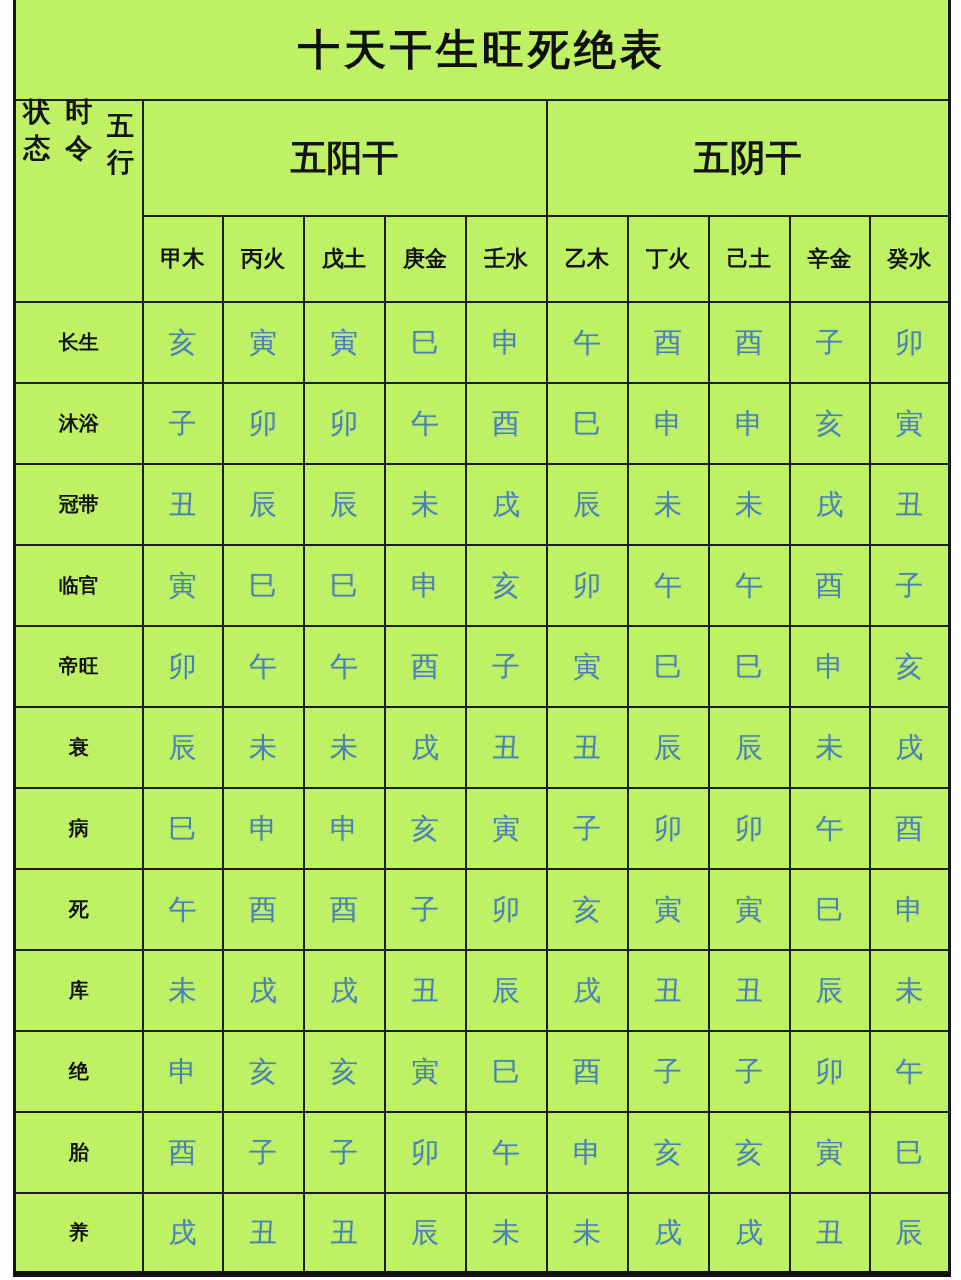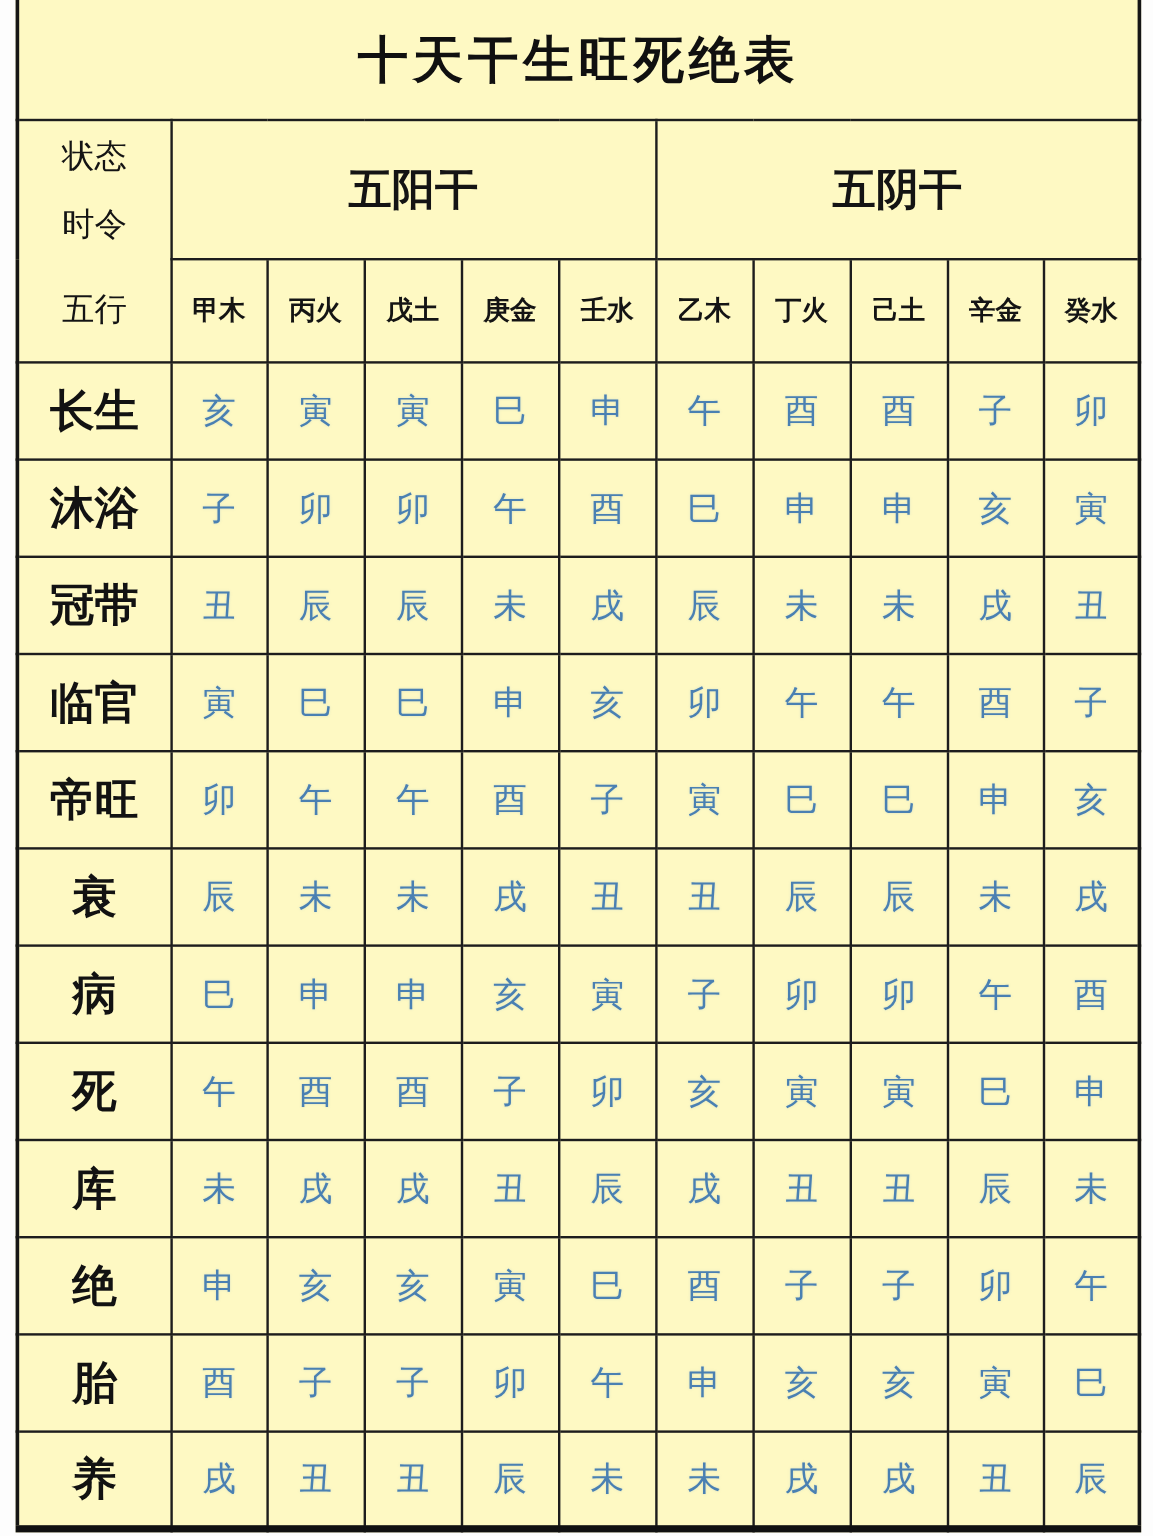--- a/index.html
+++ b/index.html
@@ -24,21 +24,21 @@
     height: 5px;
     background: #161616;
   }
   table.stems-table {
     position: absolute;
     left: 13px;
     top: 0;
     width: 935px;
     border-collapse: collapse;
     table-layout: fixed;
-    background: #fef9c3;
+    background: #bef264;
     border-left: 3px solid #161616;
     border-right: 3px solid #161616;
     border-bottom: 6px solid #111111;
     border-top: 0;
   }
   table.stems-table td, table.stems-table th {
     border: 2px solid #1d1d1d;
     text-align: center;
     vertical-align: middle;
     padding: 0;
@@ -54,42 +54,42 @@
   }
   tr.group-row td.group-cell {
     height: 112px;
     font-size: 36px;
     font-weight: bold;
     color: #141414;
   }
   td.corner-cell { padding: 0; }
   .corner-inner {
     display: flex;
-    flex-direction: column;
+    flex-direction: row;
     height: 200px;
     font-size: 27px;
-    font-weight: normal;
+    font-weight: bold;
     color: #141414;
   }
   .corner-inner .cl {
     display: flex;
     align-items: center;
     justify-content: center;
   }
   .corner-inner .cl1 { height: 57px; }
   .corner-inner .cl2 { height: 57px; }
   .corner-inner .cl3 { height: 86px; text-align: center; }
   tr.stems-row td {
     height: 82px;
     font-size: 22px;
     font-weight: bold;
     color: #141414;
   }
   tbody.grid-body th {
-    font-size: 37px;
+    font-size: 20px;
     font-weight: bold;
     color: #121212;
   }
   tbody.grid-body tr { height: 81px; }
   tbody.grid-body td {
     font-size: 28px;
     font-weight: 500;
     color: var(--data-color, #4a80b2);
     text-shadow: 0 0 2px rgba(120, 170, 210, 0.35);
   }

